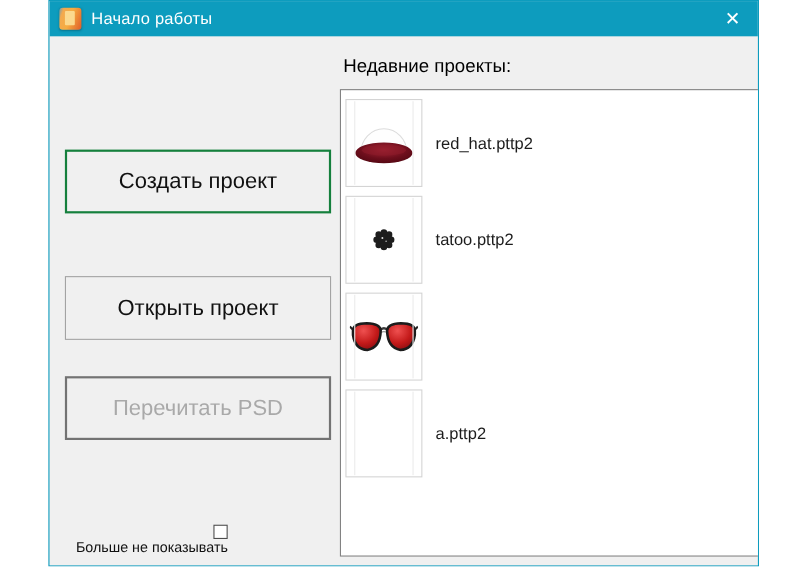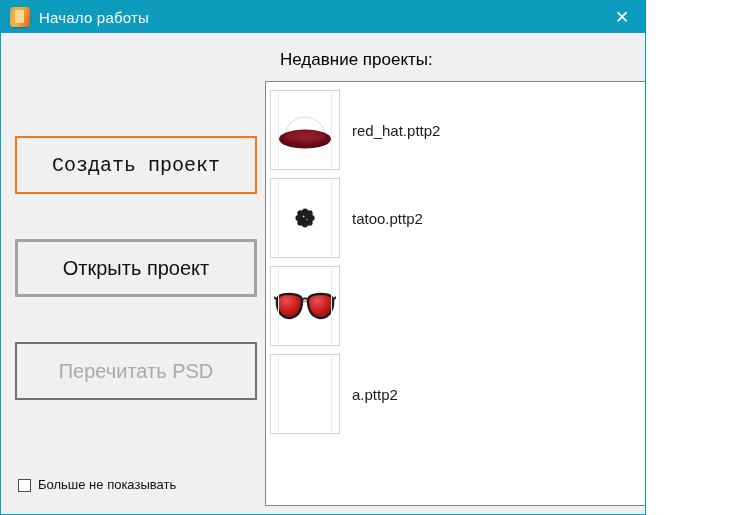--- a/index.html
+++ b/index.html
@@ -1,21 +1,21 @@
 <!DOCTYPE html>
 <html><head>
 <meta charset="utf-8">
 <style>
   * { box-sizing: border-box; margin: 0; padding: 0; }
   html,body { width:735px; height:515px; }
   body { font-family: "Liberation Sans", sans-serif; background:#fff; }
 
   .window {
     position:relative; width:646px; height:515px;
-    background:#f0f0f0; border:1px solid #0d9cbe; overflow:hidden;
+    background:#f0f0f0; border:1px solid #0d9cbe; overflow:hidden;margin-left:44px;
   }
 
   
   .titlebar {
     position:absolute; top:0; left:0; right:0; height:32px;
     background:#0d9cbe; display:flex; align-items:center; color:#fff;
   }
   .app-icon {
     width:20px; height:20px; margin-left:9px; border-radius:3px; position:relative;
     background:linear-gradient(110deg,#6a9ab5 0%,#f2a94e 16%,#f6ad41 48%,#e05c28 100%);
@@ -31,36 +31,36 @@
     align-items:center; justify-content:center; font-size:17px; cursor:default;
   }
 
   
   .btn {
     position:absolute; left:14px; width:242px; height:58px;
     background:#f0f0f0; color:#111; font-size:20px;
     display:flex; align-items:center; justify-content:center;
     font-family:"Liberation Sans", sans-serif;
   }
-  .btn-default { top:135px; border:2px solid #f97316;font-family:Liberation Mono, monospace; }
-  .btn-normal  { top:238px; border:3px solid #a3a3a3; }
+  .btn-default { top:135px; border:2px solid #15803d; }
+  .btn-normal  { top:250px; border:1px solid #a3a3a3; }
   .btn-disabled{ top:341px; border:2px solid #737373; color:#a9a9a9; }
 
   
   .checkbox-row {
-    position:absolute; left:17px; top:476px; display:flex; align-items:flex-end;
+    position:absolute; left:17px; top:476px; display:flex; align-items:flex-end;flex-direction:column;
   }
   .checkbox-box {
     width:13px; height:13px; background:#fff; border:1px solid #4d4d4d;
   }
   .checkbox-label { margin-left:7px; font-size:13px; color:#111; }
 
   
   .recent-header {
-    position:absolute; left:279px; top:49px; font-size:17px; color:#000;
+    position:absolute; left:267px; top:49px; font-size:17px; color:#000;
   }
   .recent-list {
     position:absolute; left:264px; top:80px; width:449px; height:425px;
     background:#fff; border:1px solid #828282; overflow:hidden;
   }
   .rows { position:absolute; top:4px; left:0; right:17px; }
   .row { height:88px; display:flex; align-items:center; padding-left:4px; }
   .thumb {
     position:relative; width:70px; height:80px; background:#fff;
     border:1px solid #d4d4d4; display:flex; align-items:center; justify-content:center;

